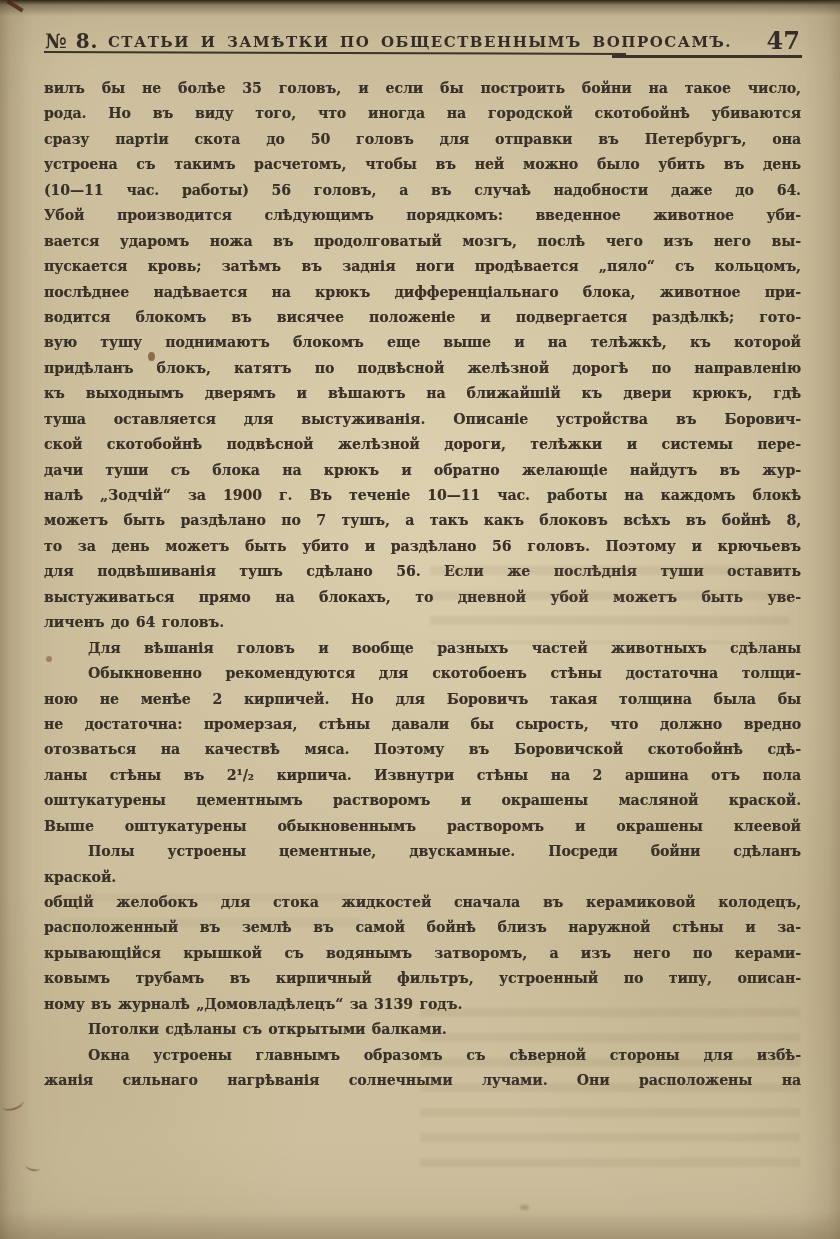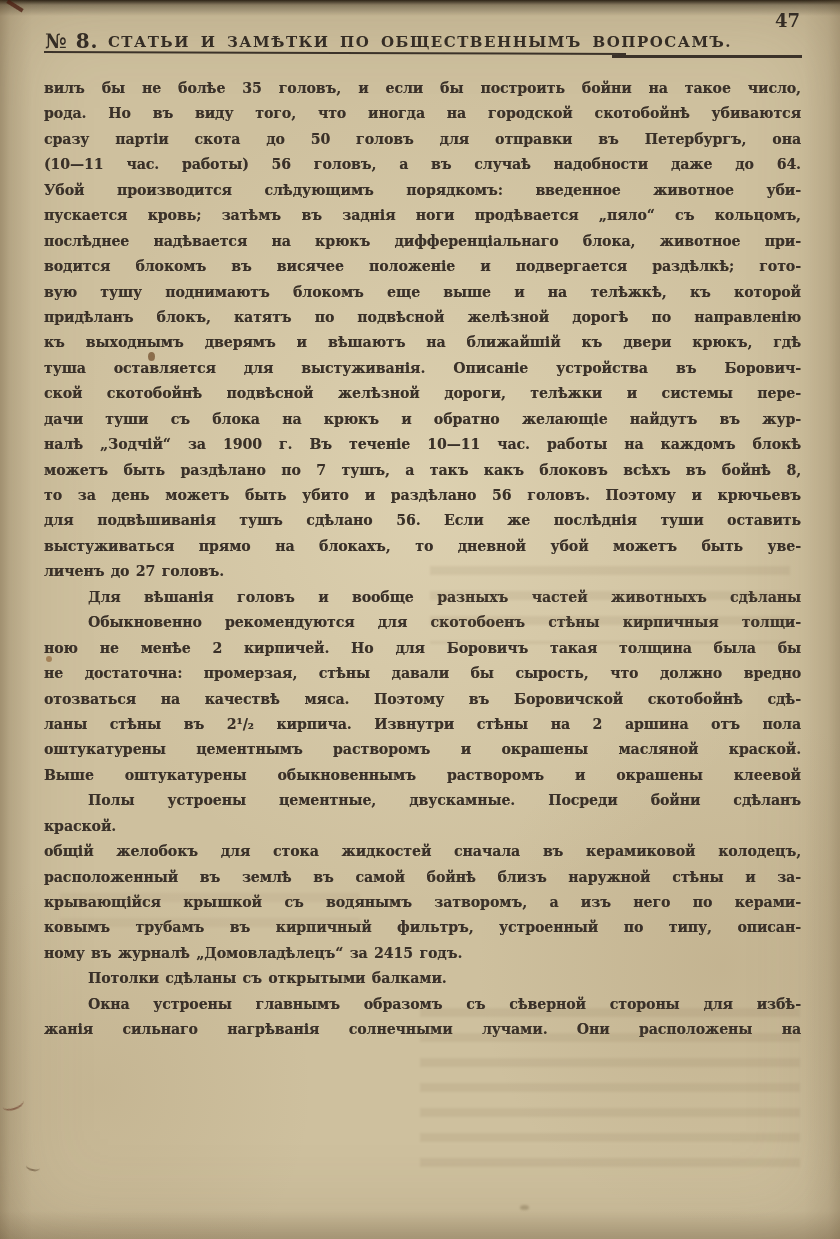--- a/index.html
+++ b/index.html
@@ -14,21 +14,21 @@
       linear-gradient(90deg, rgba(90,70,42,0.30) 0px, rgba(90,70,42,0.12) 10px, rgba(90,70,42,0) 32px),
       linear-gradient(270deg, rgba(90,70,42,0.22) 0px, rgba(90,70,42,0.08) 12px, rgba(90,70,42,0) 36px),
       linear-gradient(180deg, rgba(24,17,8,0.92) 0px, rgba(24,17,8,0.35) 5px, rgba(24,17,8,0) 16px),
       linear-gradient(0deg, rgba(90,70,42,0.26) 0px, rgba(90,70,42,0) 28px),
       #cec09e;
     box-shadow: inset 0 0 90px rgba(96,76,46,0.28);
   }
   
   .hdr-issue{position:absolute;left:45px;top:29px;font-size:20px;font-weight:bold;letter-spacing:1px;color:#352d25;}
   .hdr-title{position:absolute;left:60px;right:60px;top:33px;text-align:center;font-size:15px;font-weight:bold;letter-spacing:1.5px;word-spacing:4px;color:#352d25;white-space:nowrap;}
-  .hdr-page{position:absolute;right:40px;top:10px;font-size:18px;font-weight:bold;color:#352d25;}
+  .hdr-page{position:absolute;right:40px;top:26px;font-size:24px;font-weight:bold;color:#352d25;}
   .rule{position:absolute;background:#3b3229;}
   .rule-a{left:44px;top:52px;width:582px;height:2px;transform:rotate(0.18deg);}
   .rule-b{left:612px;top:55px;width:190px;height:2.5px;}
   
   .body-col{position:absolute;left:44px;top:76px;width:757px;font-size:14px;line-height:25.45px;word-spacing:1.5px;font-weight:bold;}
   .line{
     height:25.45px;
     text-align:justify;text-align-last:justify;text-justify:inter-word;
     text-shadow:0.25px 0.25px 0.35px rgba(56,47,38,0.55);
     white-space:nowrap;
@@ -63,52 +63,54 @@
     <span class="hdr-page">47</span>
   </header>
 
   <div class="rule rule-a"></div>
   <div class="rule rule-b"></div>
 
   <main class="body-col">
       <div class="line">вилъ бы не болѣе 35 головъ, и если бы построить бойни на такое число,</div>
       <div class="line">рода. Но въ виду того, что иногда на городской скотобойнѣ убиваются</div>
       <div class="line">сразу партіи скота до 50 головъ для отправки въ Петербургъ, она</div>
+      <div class="line">устроена съ такимъ расчетомъ, чтобы въ ней можно было убить въ день</div>
       <div class="line">(10—11 час. работы) 56 головъ, а въ случаѣ надобности даже до 64.</div>
       <div class="line">Убой производится слѣдующимъ порядкомъ: введенное животное уби-</div>
+      <div class="line">вается ударомъ ножа въ продолговатый мозгъ, послѣ чего изъ него вы-</div>
       <div class="line">пускается кровь; затѣмъ въ заднія ноги продѣвается „пяло“ съ кольцомъ,</div>
       <div class="line">послѣднее надѣвается на крюкъ дифференціальнаго блока, животное при-</div>
       <div class="line">водится блокомъ въ висячее положеніе и подвергается раздѣлкѣ; гото-</div>
       <div class="line">вую тушу поднимаютъ блокомъ еще выше и на телѣжкѣ, къ которой</div>
       <div class="line">придѣланъ блокъ, катятъ по подвѣсной желѣзной дорогѣ по направленію</div>
       <div class="line">къ выходнымъ дверямъ и вѣшаютъ на ближайшій къ двери крюкъ, гдѣ</div>
       <div class="line">туша оставляется для выстуживанія. Описаніе устройства въ Борович-</div>
       <div class="line">ской скотобойнѣ подвѣсной желѣзной дороги, телѣжки и системы пере-</div>
       <div class="line">дачи туши съ блока на крюкъ и обратно желающіе найдутъ въ жур-</div>
       <div class="line">налѣ „Зодчій“ за 1900 г. Въ теченіе 10—11 час. работы на каждомъ блокѣ</div>
       <div class="line">можетъ быть раздѣлано по 7 тушъ, а такъ какъ блоковъ всѣхъ въ бойнѣ 8,</div>
       <div class="line">то за день можетъ быть убито и раздѣлано 56 головъ. Поэтому и крючьевъ</div>
       <div class="line">для подвѣшиванія тушъ сдѣлано 56. Если же послѣднія туши оставить</div>
       <div class="line">выстуживаться прямо на блокахъ, то дневной убой можетъ быть уве-</div>
-      <div class="line last">личенъ до 27 головъ.</div>
+      <div class="line last">личенъ до 64 головъ.</div>
       <div class="line indent">Для вѣшанія головъ и вообще разныхъ частей животныхъ сдѣланы</div>
-      <div class="line indent">Обыкновенно рекомендуются для скотобоенъ стѣны кирпичныя толщи-</div>
+      <div class="line indent">Обыкновенно рекомендуются для скотобоенъ стѣны достаточна толщи-</div>
       <div class="line">ною не менѣе 2 кирпичей. Но для Боровичъ такая толщина была бы</div>
       <div class="line">не достаточна: промерзая, стѣны давали бы сырость, что должно вредно</div>
       <div class="line">отозваться на качествѣ мяса. Поэтому въ Боровичской скотобойнѣ сдѣ-</div>
       <div class="line">ланы стѣны въ 2¹/₂ кирпича. Извнутри стѣны на 2 аршина отъ пола</div>
       <div class="line">оштукатурены цементнымъ растворомъ и окрашены масляной краской.</div>
       <div class="line">Выше оштукатурены обыкновеннымъ растворомъ и окрашены клеевой</div>
       <div class="line indent">Полы устроены цементные, двускамные. Посреди бойни сдѣланъ</div>
       <div class="line last">краской.</div>
       <div class="line">общій желобокъ для стока жидкостей сначала въ керамиковой колодецъ,</div>
       <div class="line">расположенный въ землѣ въ самой бойнѣ близъ наружной стѣны и за-</div>
       <div class="line">крывающійся крышкой съ водянымъ затворомъ, а изъ него по керами-</div>
       <div class="line">ковымъ трубамъ въ кирпичный фильтръ, устроенный по типу, описан-</div>
-      <div class="line last">ному въ журналѣ „Домовладѣлецъ“ за 2415 годъ.</div>
+      <div class="line last">ному въ журналѣ „Домовладѣлецъ“ за 3139 годъ.</div>
       <div class="line indent last">Потолки сдѣланы съ открытыми балками.</div>
       <div class="line indent">Окна устроены главнымъ образомъ съ сѣверной стороны для избѣ-</div>
       <div class="line">жанія сильнаго нагрѣванія солнечными лучами. Они расположены на</div>
     </main>
 
   <div class="ghost ghost-1"></div>
   <div class="ghost ghost-2"></div>
   <div class="ghost ghost-3"></div>
 
   <div class="speck speck-1"></div>

